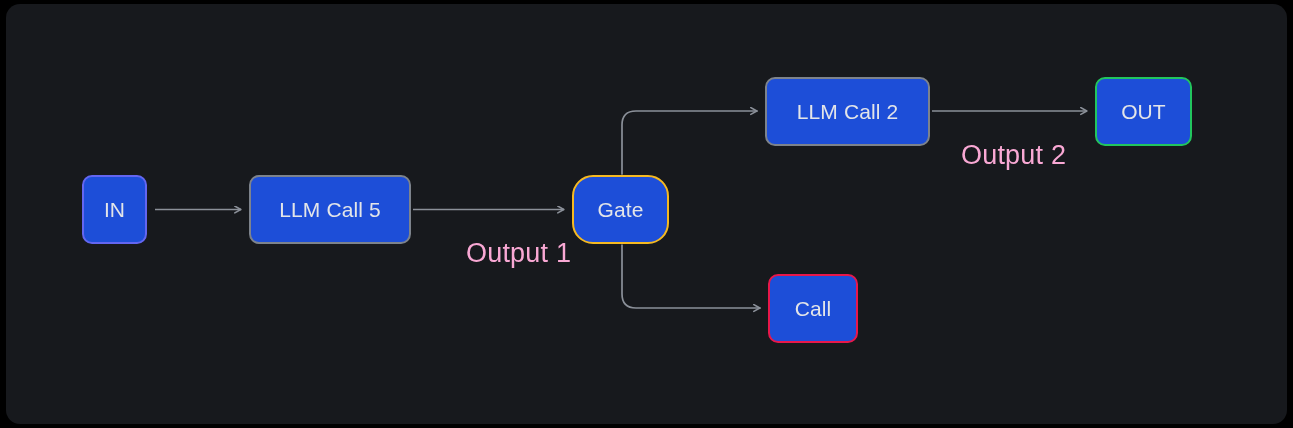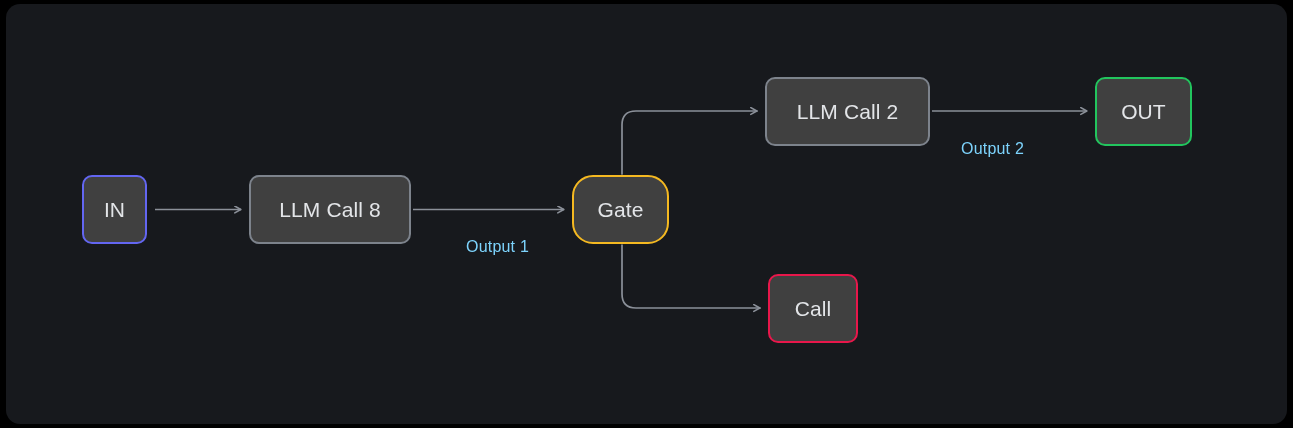--- a/index.html
+++ b/index.html
@@ -26,21 +26,21 @@
     position: absolute;
     left: 0;
     top: 0;
     width: 1293px;
     height: 428px;
     pointer-events: none;
   }
   .node {
     position: absolute;
     box-sizing: border-box;
-    background: #404040;
+    background: #1d4ed8;
     border-radius: 10px;
     border: 2px solid #7d838c;
     display: flex;
     align-items: center;
     justify-content: center;
     color: #e3e5e8;
     letter-spacing: 0.1px;
   }
   .node-label {
     white-space: nowrap;
@@ -73,22 +73,22 @@
     border-color: #22c55e;
     font-size: 21px;
   }
   #node-exit {
     left: 768px; top: 274px; width: 90px; height: 69px;
     border-color: #e8174b;
     font-size: 21px;
   }
   .edge-label {
     position: absolute;
-    color: #7dd3fc;
-    font-size: 16px;
+    color: #f9a8d4;
+    font-size: 27px;
     white-space: nowrap;
     letter-spacing: 0.2px;
   }
   #label-output1 { left: 438px; top: 238px; margin-left: 28px; }
   #label-output2 { left: 961px; top: 140px; }
 </style>
 </head>
 <body>
 
 <div id="canvas"></div>
@@ -109,21 +109,21 @@
   <path d="M 622,245 L 622,294 Q 622,308 636,308 L 760,308" fill="none" stroke="#8b9099" stroke-width="1.7" stroke-linecap="round" stroke-linejoin="round" marker-end="url(#arrowhead)"></path>
 
   <path d="M 932,111 L 1087,111" fill="none" stroke="#8b9099" stroke-width="1.7" marker-end="url(#arrowhead)"></path>
 </svg>
 
 <div class="node" id="node-in">
   <span class="node-label">IN</span>
 </div>
 
 <div class="node" id="node-llm1">
-  <span class="node-label">LLM Call 8</span>
+  <span class="node-label">LLM Call 5</span>
 </div>
 
 <div class="node" id="node-gate">
   <span class="node-label">Gate</span>
 </div>
 
 <div class="node" id="node-llm2">
   <span class="node-label">LLM Call 2</span>
 </div>
 

